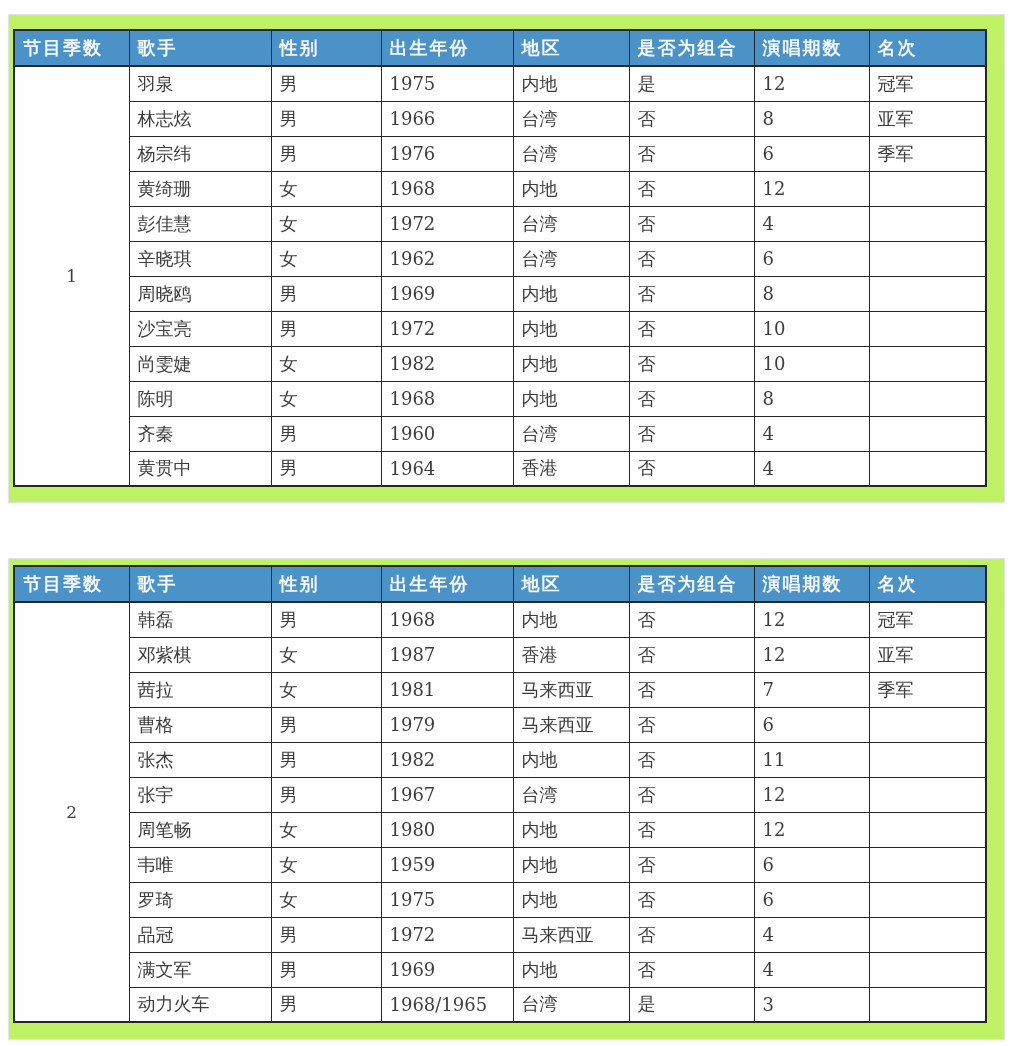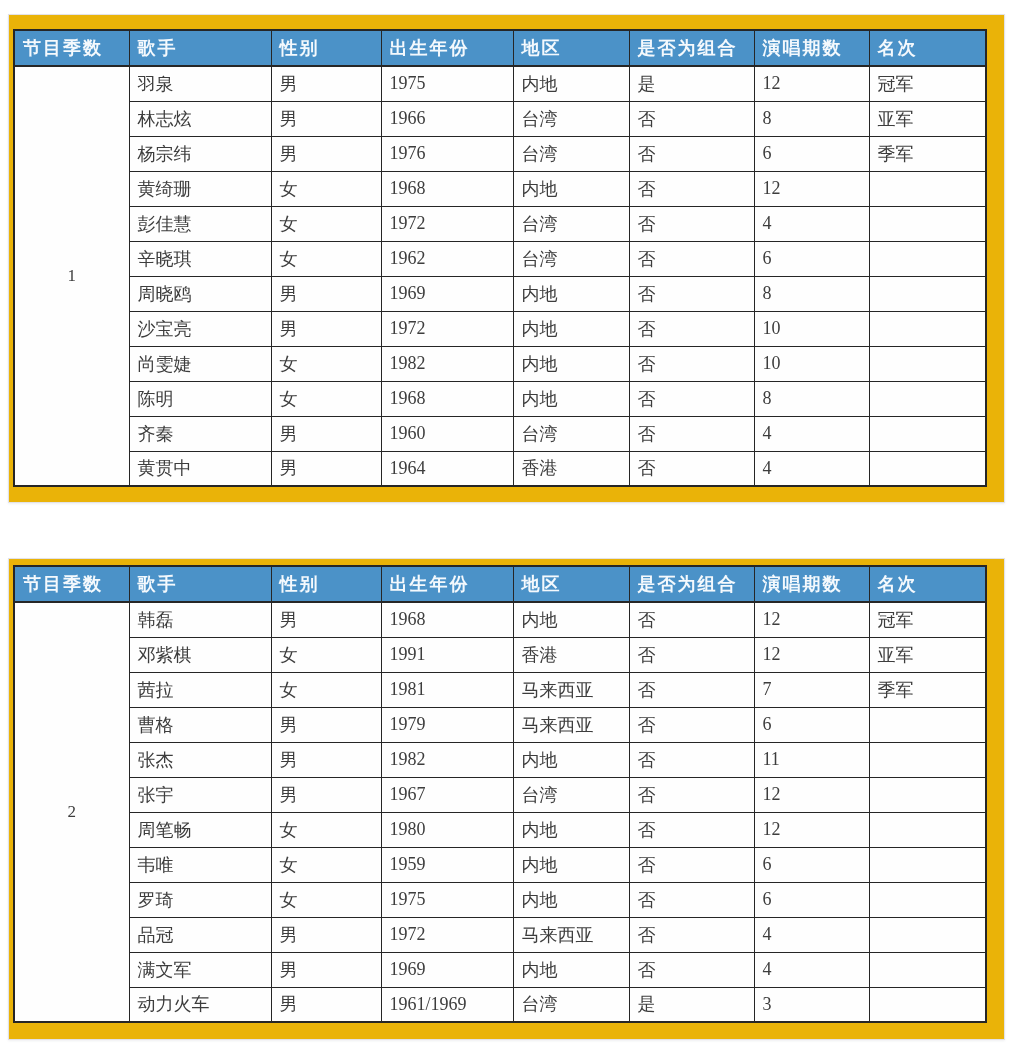--- a/index.html
+++ b/index.html
@@ -16,24 +16,23 @@
     padding: 0;
     width: 1018px;
     height: 1046px;
     background: var(--page-bg);
     font-family: "DejaVu Serif", "Liberation Serif", serif;
   }
   .panel {
     position: absolute;
     left: 8px;
     width: 997px;
-    background: #eab308;
+    background: #bef264;
     border: 1px solid var(--panel-border);
     box-shadow: 0 1px 2px rgba(120,130,150,0.12);
-    font-family: Liberation Serif, serif;
   }
   #panel-season-1 { top: 14px;  height: 489px; }
   #panel-season-2 { top: 558px; height: 482px; }
 
   table.singers {
     border-collapse: collapse;
     table-layout: fixed;
     width: 972px;
     margin-left: 4px;
     border: 2px solid var(--border-dark);
@@ -234,21 +233,21 @@
           <td class="col-2">男</td>
           <td class="col-3">1968</td>
           <td class="col-4">内地</td>
           <td class="col-5">否</td>
           <td class="col-6">12</td>
           <td class="col-7">冠军</td>
         </tr>
         <tr>
           <td class="col-1">邓紫棋</td>
           <td class="col-2">女</td>
-          <td class="col-3">1991</td>
+          <td class="col-3">1987</td>
           <td class="col-4">香港</td>
           <td class="col-5">否</td>
           <td class="col-6">12</td>
           <td class="col-7">亚军</td>
         </tr>
         <tr>
           <td class="col-1">茜拉</td>
           <td class="col-2">女</td>
           <td class="col-3">1981</td>
           <td class="col-4">马来西亚</td>
@@ -324,21 +323,21 @@
           <td class="col-2">男</td>
           <td class="col-3">1969</td>
           <td class="col-4">内地</td>
           <td class="col-5">否</td>
           <td class="col-6">4</td>
           <td class="col-7"></td>
         </tr>
         <tr>
           <td class="col-1">动力火车</td>
           <td class="col-2">男</td>
-          <td class="col-3">1961/1969</td>
+          <td class="col-3">1968/1965</td>
           <td class="col-4">台湾</td>
           <td class="col-5">是</td>
           <td class="col-6">3</td>
           <td class="col-7"></td>
         </tr>
       </tbody>
     </table>
 </div>
 
 </body></html>

